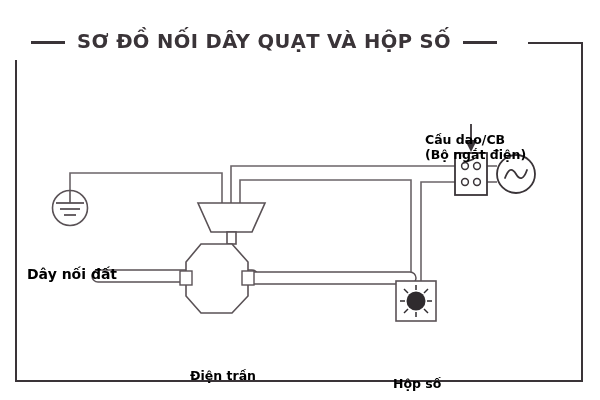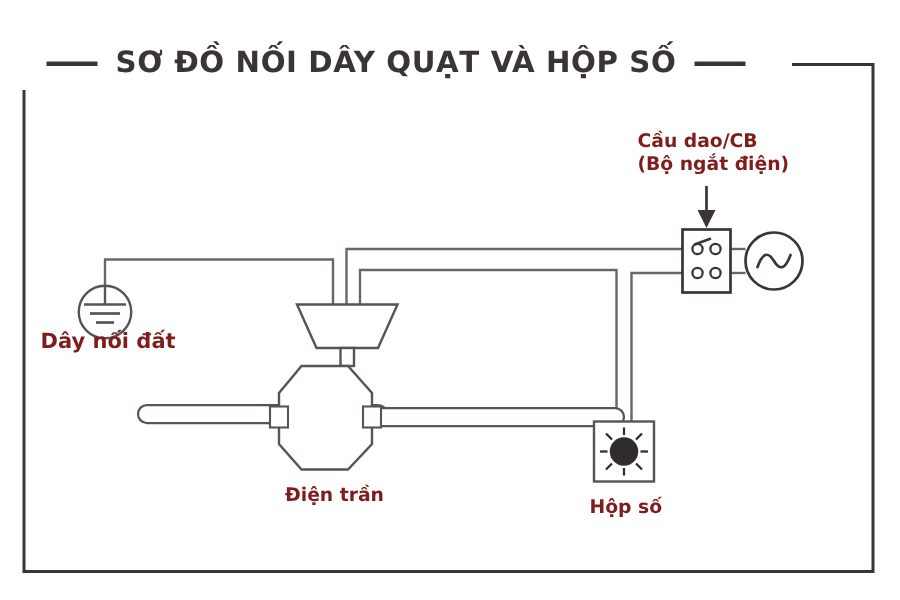--- a/index.html
+++ b/index.html
@@ -61,24 +61,25 @@
     position: absolute;
     left: 0;
     top: 0;
     width: 600px;
     height: 400px;
   }
 
   
   .lbl {
     position: absolute;
-    color: #7f1d1d;
+    color: #000000;
     font-weight: bold;
     line-height: 1.22;
     white-space: pre;
+    margin-top: 46px;
   }
   #label-breaker {
     left: 425px;
     top: 86px;
     font-size: 12.5px;
   }
   #label-source {
     left: 438px;
     top: 202px;
     font-size: 12.5px;

